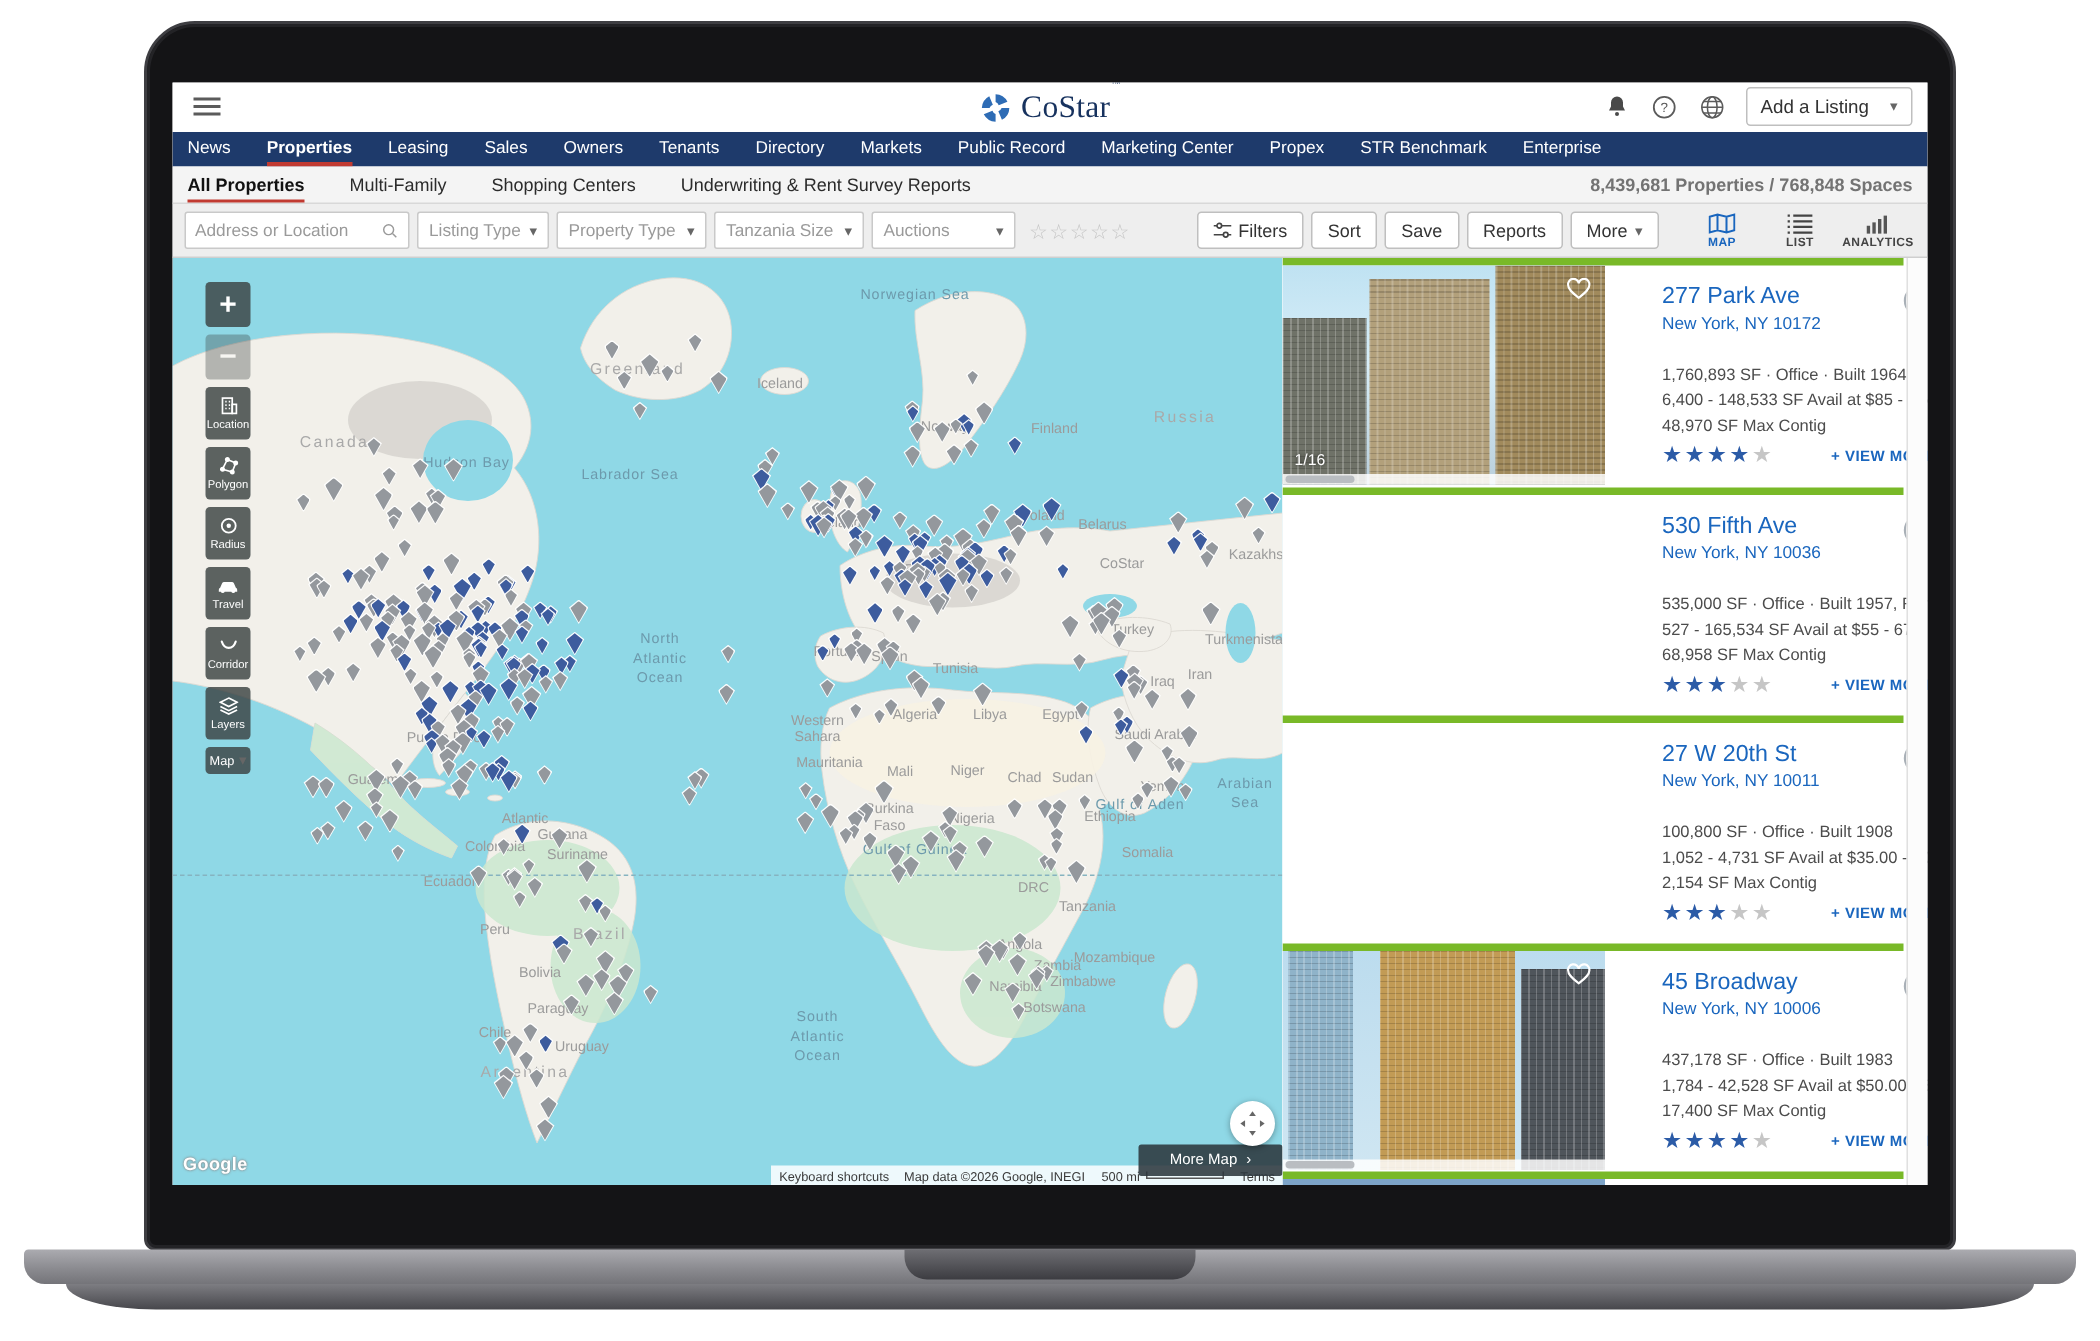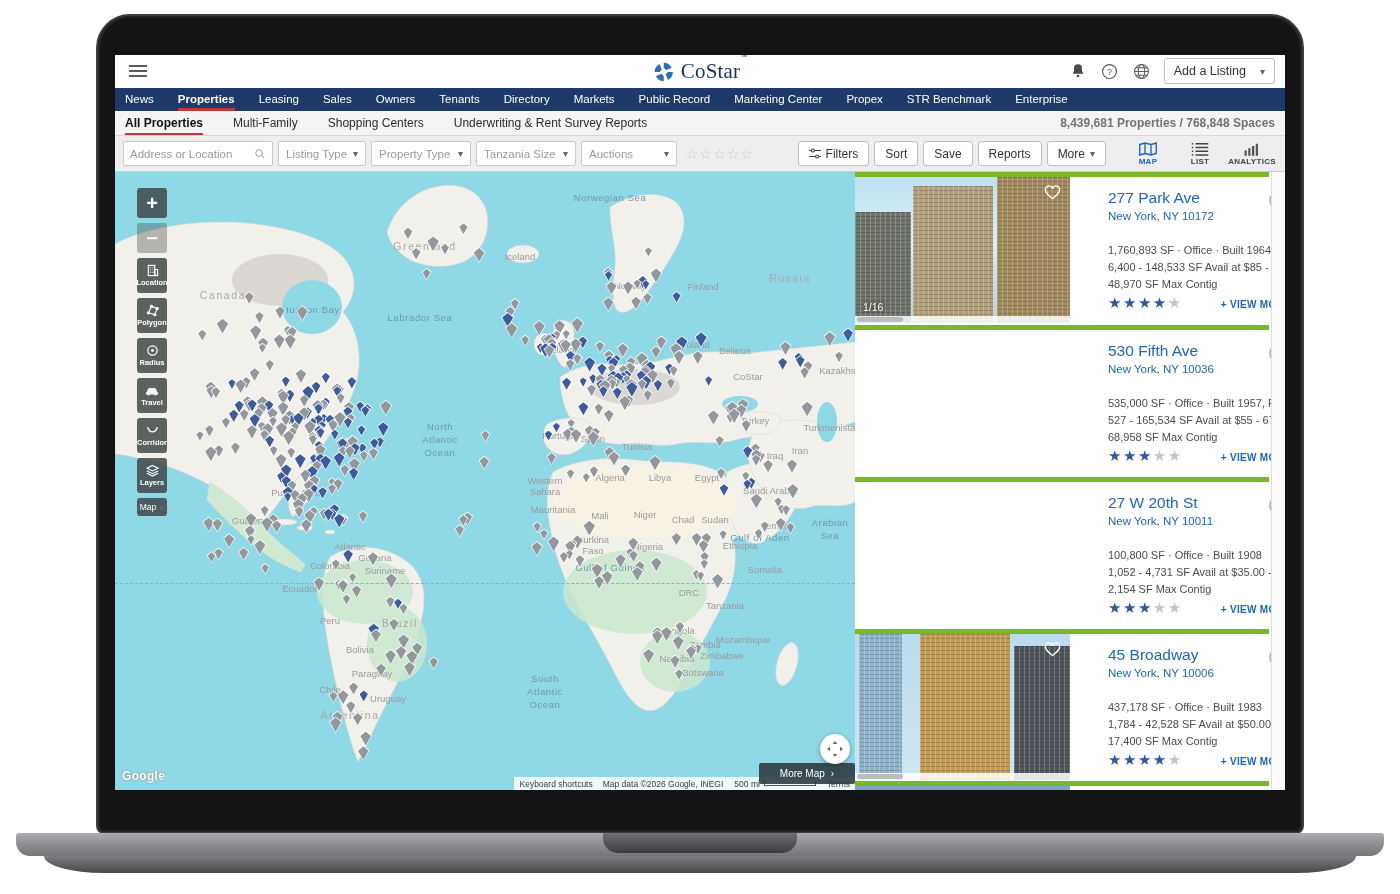--- a/index.html
+++ b/index.html
@@ -78,21 +78,21 @@
   .mlabel.water { font-size:9.5px; color:#6d9aac; letter-spacing:.6px; line-height:1.35; }
   .mk { position:absolute; clip-path:polygon(50% 0,100% 32%,50% 100%,0 32%); background:rgba(255,255,255,.95); pointer-events:none; }
   .mk i { position:absolute; inset:1px; clip-path:polygon(50% 0,100% 32%,50% 100%,0 32%); display:block; }
 
   
   .map-tools { position:absolute; left:22px; top:16px; width:30px; display:flex; flex-direction:column; gap:5px; z-index:30; }
   .tool { background:rgba(58,66,66,.82); border-radius:3px; color:#fff; display:flex; flex-direction:column;
     align-items:center; justify-content:center; cursor:pointer; }
   .tool-zoom { height:30px; font-size:20px; font-weight:bold; line-height:1; }
   .tool-zoom.dim { opacity:.42; }
-  .tool-labeled { height:35px; gap:2px;font-weight:bold; }
+  .tool-labeled { height:35px; gap:2px; }
   .tool-label { font-size:7.5px; line-height:1; }
   .tool-map { height:18px; flex-direction:row; gap:3px; font-size:8.5px; }
 
   
   .google-wm { position:absolute; left:7px; bottom:7px; font-size:12px; font-weight:bold; color:#fff;
     text-shadow:0 0 2px #8a8a8a, 0 0 1px #8a8a8a; z-index:25; letter-spacing:.3px; }
   .attrib { position:absolute; right:0; bottom:0; display:flex; align-items:stretch; z-index:24; height:13px; }
   .attrib .abox { background:rgba(255,255,255,.85); font-size:8.5px; color:#3a3a3a; padding:2px 5px; white-space:nowrap; }
   .scalebox { background:rgba(255,255,255,.85); display:flex; align-items:center; gap:4px; padding:0 6px; font-size:8.5px; color:#3a3a3a; }
   .scale-ruler { width:52px; height:5px; border:1px solid #555; border-top:none; }

